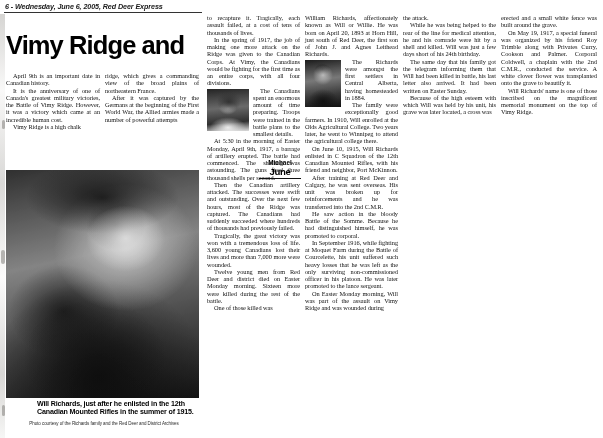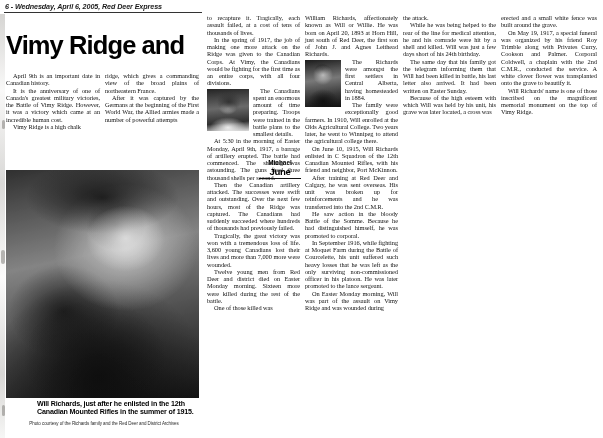--- a/index.html
+++ b/index.html
@@ -192,21 +192,21 @@
     position: absolute;
     background: rgba(120,118,114,0.5);
     border-radius: 50%;
     pointer-events: none;
   }
 </style>
 </head>
 <body>
 
 <div class="masthead">
-  <span>6 - Wednesday, April 6, 2005, Red Deer Express</span>
+  <span>6 - Wednesday, June 6, 2005, Red Deer Express</span>
 </div>
 <div class="masthead-rule"></div>
 
 <h1 class="headline">
   <span class="l1">Vimy Ridge and</span>
 </h1>
 
 <div class="col c1">
   <p>April 9th is an important date in Canadian history.</p>
   <p>It is the anniversary of one of Canada's greatest military victories, the Battle of Vimy Ridge. However, it was a victory which came at an incredible human cost.</p>

